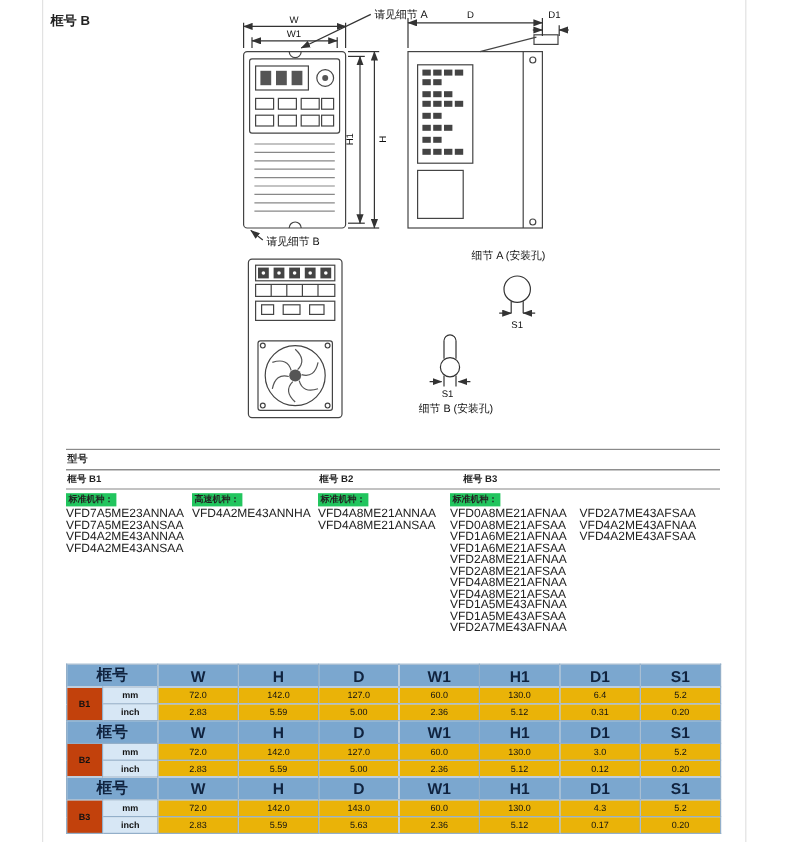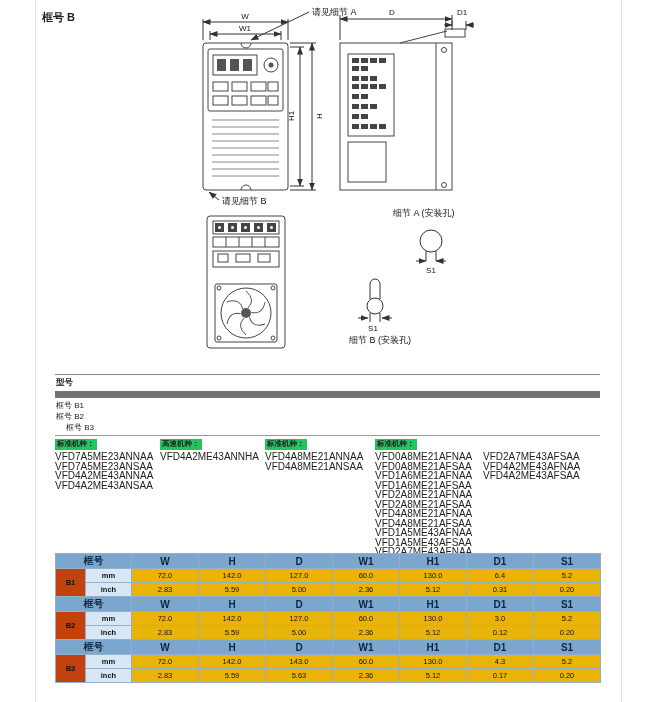--- a/index.html
+++ b/index.html
@@ -18,43 +18,43 @@
   .frame-label {
     position:absolute; left:42px; top:10px;
     font-size:11px; font-weight:bold; color:#222;
   }
   svg.diagram { position:absolute; left:0; top:0; }
   svg text { font-family:"Liberation Sans", sans-serif; fill:#111; }
 
   
   .models { position:absolute; left:55px; top:374px; width:545px; font-size:7.5px; color:#222; }
   .models .title-row {
-    border-top:1px solid #8a8a8a; border-bottom:7px solid #737373;
+    border-top:1px solid #8a8a8a; border-bottom:1px solid #737373;
     padding:2px 1px; font-weight:bold; font-size:8.5px;
   }
-  .frames-row { display:flex; border-bottom:1px solid #9a9a9a; padding:2px 0 2px 1px; font-weight:normal; font-size:8px;flex-direction:column; }
+  .frames-row { display:flex; border-bottom:1px solid #9a9a9a; padding:2px 0 2px 1px; font-weight:bold; font-size:8px; }
   .frames-row .f1 { width:210px; } .frames-row .f2 { width:110px; } .frames-row .f3 { flex:1;margin-left:10px; }
   .models-body { display:flex; padding-top:3px; }
   .mcol { padding-right:4px; }
   .mcol .chip {
     display:inline-block; background:#22c55e; padding:0 2px 1px 2px;
     font-weight:bold; font-size:7.5px; margin-bottom:2px;
   }
   .mcol .chip:empty { display:none; visibility:hidden; }
   .model-item { line-height:9.5px; white-space:nowrap; font-size:10px; }
   .b3-cols { display:flex; }
 
   
   table.dim-table {
     position:absolute; left:55px; top:553px; width:545px;
     border-collapse:collapse; text-align:center; font-size:7.5px;
     table-layout:fixed;
   }
   .dim-table th, .dim-table td { border:1px solid #93afc9; height:14px; padding:0; overflow:hidden; }
-  .dim-table th { background:#7ba7cf; color:#10233f; font-weight:bold; font-size:10px; }
+  .dim-table th { background:#7ba7cf; color:#10233f; font-weight:bold; font-size:13px; }
   .dim-table td { background:#eab308; color:#111; }
   .dim-table td.fr { background:#c2410c; font-weight:bold; }
   .dim-table td.un { background:#d7e7f5; font-weight:bold;margin-top:28px; }
 </style>
 </head>
 <body>
 
 <div class="content-frame"></div>
 <div class="frame-label">框号 B</div>
 

